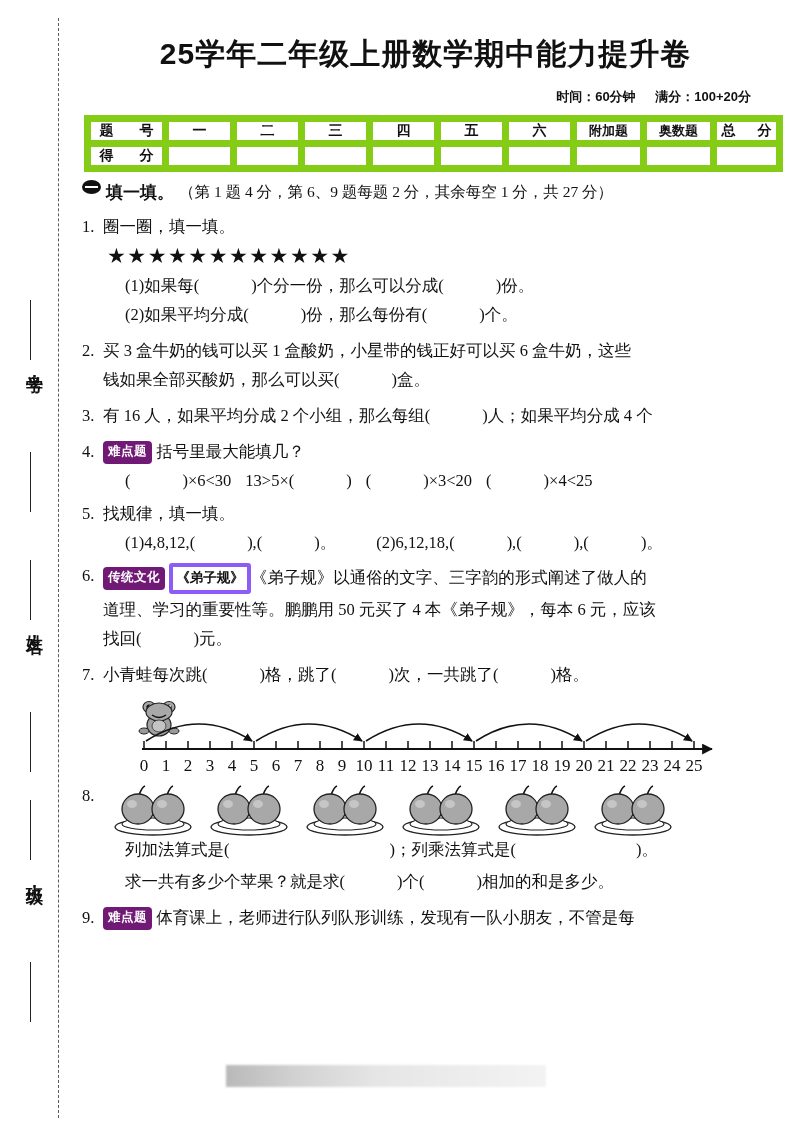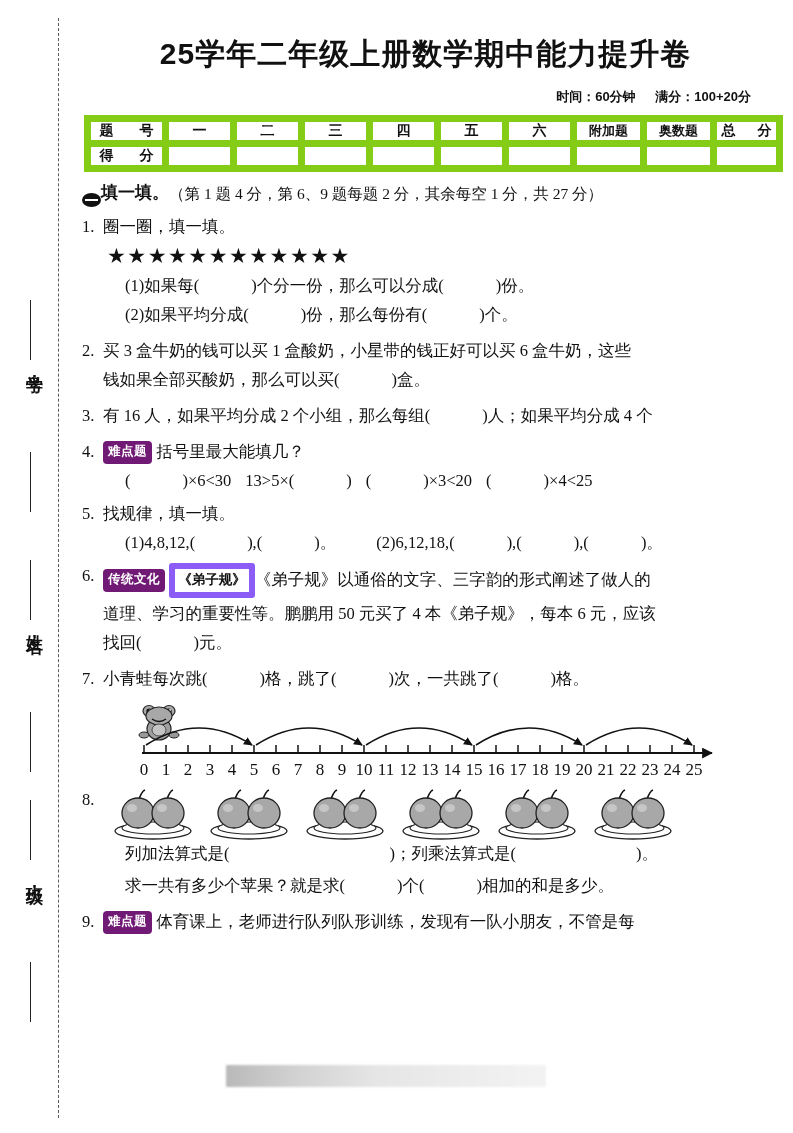--- a/index.html
+++ b/index.html
@@ -80,21 +80,21 @@
   }
   #score-table td.rowhead { width: 78px; letter-spacing: 6px; text-indent: 6px; }
   #score-table td.narrow  { width: 68px; }
   #score-table td.wide    { width: 70px; font-size: 13px; }
   #score-table td.total   { width: 66px; letter-spacing: 4px; text-indent: 4px; }
 
   
   #content { margin-top: 8px; font-size: 16.5px; line-height: 1.58; }
 
   .section-head {
-    display: flex; align-items: flex-end; 
+    display: flex; align-items: flex-start; gap: 5px;
     font-size: 17px; font-weight: bold; margin: 2px 0 4px 0;
   }
   .sec-circle {
     display: inline-block; width: 19px; height: 14px;
     background: #111; border-radius: 50%;
     position: relative; flex: none;
   }
   .sec-circle::after {
     content: ""; position: absolute; left: 3px; top: 6px;
     width: 13px; height: 2px; background: #fff;
@@ -114,21 +114,21 @@
     background: #701a75; color: #fff;
     font-size: 12.5px; font-weight: bold;
     padding: 1.5px 5px 2px 5px;
     border-radius: 4px;
     letter-spacing: 0.5px;
     vertical-align: 2px;
     font-family: "Liberation Sans", "DejaVu Sans", sans-serif;
   }
   .badge-outline {
     display: inline-block;
-    border: 6px solid #8b5cf6;
+    border: 4px solid #8b5cf6;
     font-size: 13.5px; font-weight: bold;
     padding: 0px 3px 1px 3px;
     border-radius: 3px;
     vertical-align: 1px;
   }
 
   .stars { font-size: 21px; letter-spacing: 1.5px; line-height: 1; margin: 6px 0 6px 4px; }
 
   .eq-row { display: flex; gap: 14px; padding-left: 22px; }
   .eq { white-space: nowrap; }

